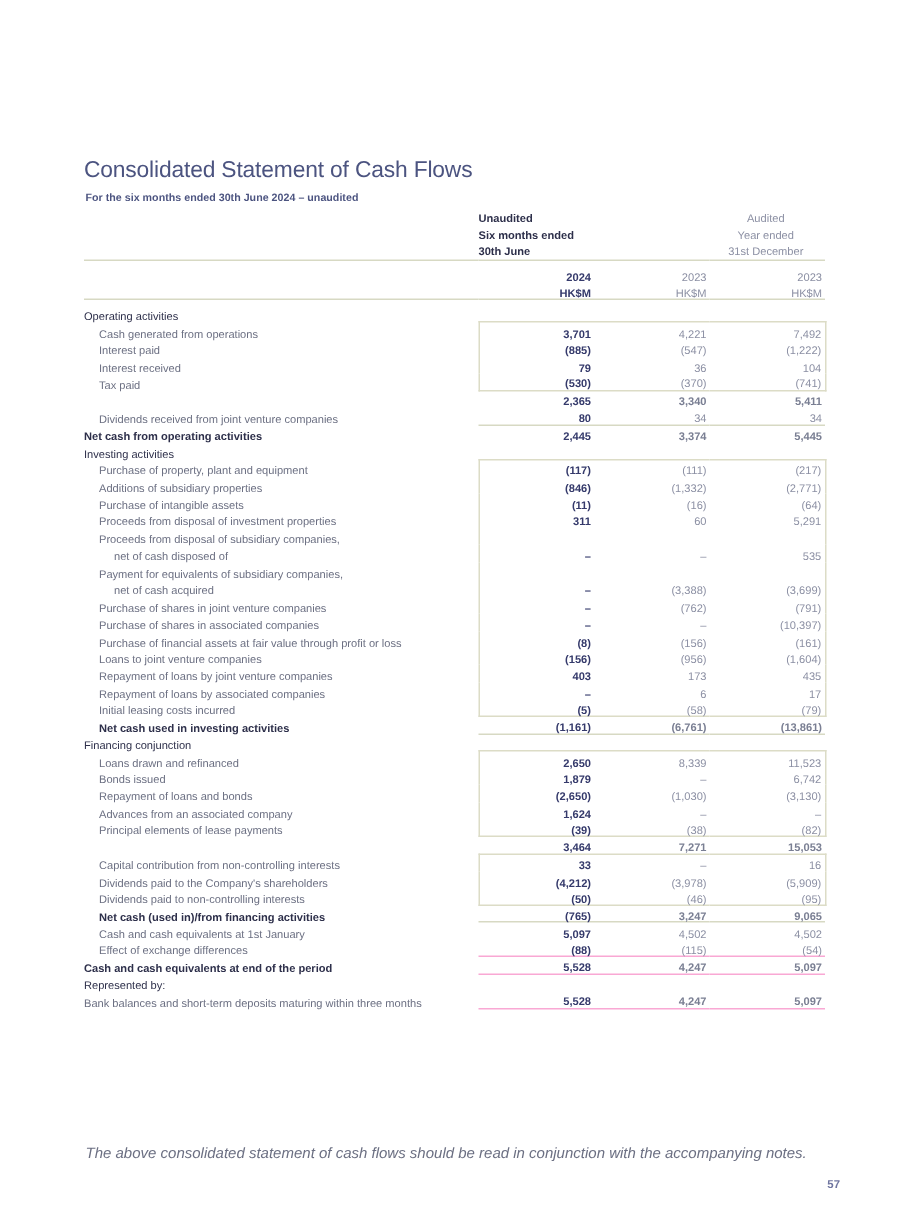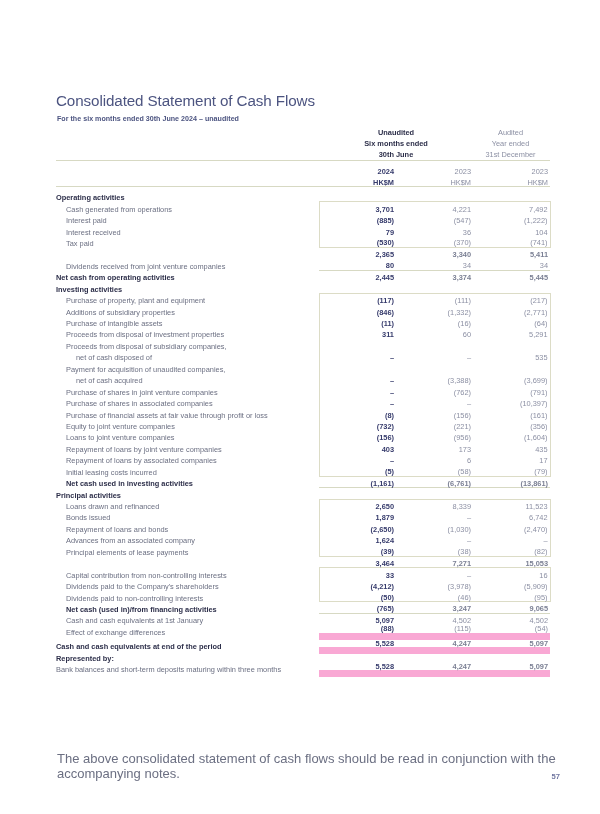--- a/index.html
+++ b/index.html
@@ -10,21 +10,21 @@
   body {
     width: 600px;
     height: 814px;
     position: relative;
     font-family: "Liberation Sans", sans-serif;
     color: #5a5f73;
     overflow: hidden;
   }
   .page {
     position: absolute;
-    left: 0; top: 0;
+    left: 0; top: 13px;
     width: 600px; height: 722px;
   }
   
   .doc-title {
     position: absolute;
     left: 56px;
     top: 92px;
     font-size: 15.2px;
     letter-spacing: -0.1px;
     color: #4c5480;
@@ -58,42 +58,42 @@
     vertical-align: bottom;
     line-height: 1.0;
   }
   col.c-label { width: 263px; }
   col.c-v1 { width: 77px; }
   col.c-v2 { width: 77px; }
   col.c-v3 { width: 77px; }
 
   
   .hdr-cell {
-    text-align: center;
+    text-align: left;
     font-size: 7.4px;
     padding-bottom: 1px !important;
     white-space: nowrap;
   }
   .hdr-bold { font-weight: bold; color: #2d2f4a; }
   .hdr-light { color: #8b8fa3; text-align: center; padding-right: 2px !important; }
   .hdr-right { text-align: right; padding-right: 2px !important; }
 
   .rule-top td { border-top: 0.9px solid #d7d9c3; height: 3px; }
   .rule-mid td { border-top: 0.9px solid #d7d9c3; height: 3px; }
 
   
   .lbl {
     color: #6b6f82;
     padding-left: 0px !important;
     white-space: nowrap;
     font-size: 7.4px;
   }
   .lbl.ind1 { padding-left: 10px !important; }
   .lbl.ind2 { padding-left: 20px !important; }
-  .lbl.sect { font-weight: bold; color: #2d2f4a; padding-left: 0 !important; }
+  .lbl.sect { font-weight: normal; color: #2d2f4a; padding-left: 0 !important; }
   .lbl.tot  { font-weight: bold; color: #2d2f4a; padding-left: 0 !important; }
   .lbl.tot-ind { font-weight: bold; color: #2d2f4a; padding-left: 10px !important; }
 
   .num {
     text-align: right;
     padding-right: 2px !important;
     white-space: nowrap;
     font-size: 7.4px;
     color: #8b8fa3;
   }
@@ -105,29 +105,30 @@
   .num.tot.grey { color: #7a7f93; font-weight: bold; }
 
   tr.r { height: 11.45px; }
 
   
   td.boxL { border-left: 0.9px solid #dcdcc6; }
   td.boxR { border-right: 0.9px solid #dcdcc6; }
   td.boxT { border-top: 0.9px solid #dcdcc6; }
   td.boxB { border-bottom: 0.9px solid #dcdcc6; }
   td.ruleB { border-bottom: 0.9px solid #d7d9c3; }
-  td.ruleGB { border-bottom: 7px solid #f9a8d4; }
+  td.ruleGB { border-bottom: 1px solid #f9a8d4; }
 
   
   .foot-note {
     position: absolute;
     left: 57px;
     top: 751px;
-    font-size: 13px;
+    font-size: 10px;
     color: #6b6f82;
+    font-style: italic;
   }
   .page-num {
     position: absolute;
     right: 40px;
     top: 772px;
     font-size: 7.6px;
     font-weight: bold;
     color: #7076a0;
   }
 </style>
@@ -276,21 +277,21 @@
           <td class="num"></td>
           <td class="num boxR"></td>
         </tr>
         <tr class="r">
           <td class="lbl ind2">net of cash disposed of</td>
           <td class="num cur boxL">–</td>
           <td class="num">–</td>
           <td class="num boxR">535</td>
         </tr>
         <tr class="r">
-          <td class="lbl ind1">Payment for acquisition of unaudited companies,</td>
+          <td class="lbl ind1">Payment for equivalents of subsidiary companies,</td>
           <td class="num cur boxL"></td>
           <td class="num"></td>
           <td class="num boxR"></td>
         </tr>
         <tr class="r">
           <td class="lbl ind2">net of cash acquired</td>
           <td class="num cur boxL">–</td>
           <td class="num">(3,388)</td>
           <td class="num boxR">(3,699)</td>
         </tr>
@@ -306,26 +307,20 @@
           <td class="num">–</td>
           <td class="num boxR">(10,397)</td>
         </tr>
         <tr class="r">
           <td class="lbl ind1">Purchase of financial assets at fair value through profit or loss</td>
           <td class="num cur boxL">(8)</td>
           <td class="num">(156)</td>
           <td class="num boxR">(161)</td>
         </tr>
         <tr class="r">
-          <td class="lbl ind1">Equity to joint venture companies</td>
-          <td class="num cur boxL">(732)</td>
-          <td class="num">(221)</td>
-          <td class="num boxR">(356)</td>
-        </tr>
-        <tr class="r">
           <td class="lbl ind1">Loans to joint venture companies</td>
           <td class="num cur boxL">(156)</td>
           <td class="num">(956)</td>
           <td class="num boxR">(1,604)</td>
         </tr>
         <tr class="r">
           <td class="lbl ind1">Repayment of loans by joint venture companies</td>
           <td class="num cur boxL">403</td>
           <td class="num">173</td>
           <td class="num boxR">435</td>
@@ -343,21 +338,21 @@
           <td class="num boxR boxB">(79)</td>
         </tr>
         <tr class="r">
           <td class="lbl tot-ind">Net cash used in investing activities</td>
           <td class="num cur tot ruleB">(1,161)</td>
           <td class="num tot grey ruleB">(6,761)</td>
           <td class="num tot grey ruleB">(13,861)</td>
         </tr>
 
         <tr class="r">
-          <td class="lbl sect">Principal activities</td>
+          <td class="lbl sect">Financing conjunction</td>
           <td></td>
           <td></td>
           <td></td>
         </tr>
 
         <tr class="r">
           <td class="lbl ind1">Loans drawn and refinanced</td>
           <td class="num cur boxL boxT">2,650</td>
           <td class="num boxT">8,339</td>
           <td class="num boxR boxT">11,523</td>
@@ -365,21 +360,21 @@
         <tr class="r">
           <td class="lbl ind1">Bonds issued</td>
           <td class="num cur boxL">1,879</td>
           <td class="num">–</td>
           <td class="num boxR">6,742</td>
         </tr>
         <tr class="r">
           <td class="lbl ind1">Repayment of loans and bonds</td>
           <td class="num cur boxL">(2,650)</td>
           <td class="num">(1,030)</td>
-          <td class="num boxR">(2,470)</td>
+          <td class="num boxR">(3,130)</td>
         </tr>
         <tr class="r">
           <td class="lbl ind1">Advances from an associated company</td>
           <td class="num cur boxL">1,624</td>
           <td class="num">–</td>
           <td class="num boxR">–</td>
         </tr>
         <tr class="r">
           <td class="lbl ind1">Principal elements of lease payments</td>
           <td class="num cur boxL boxB">(39)</td>

